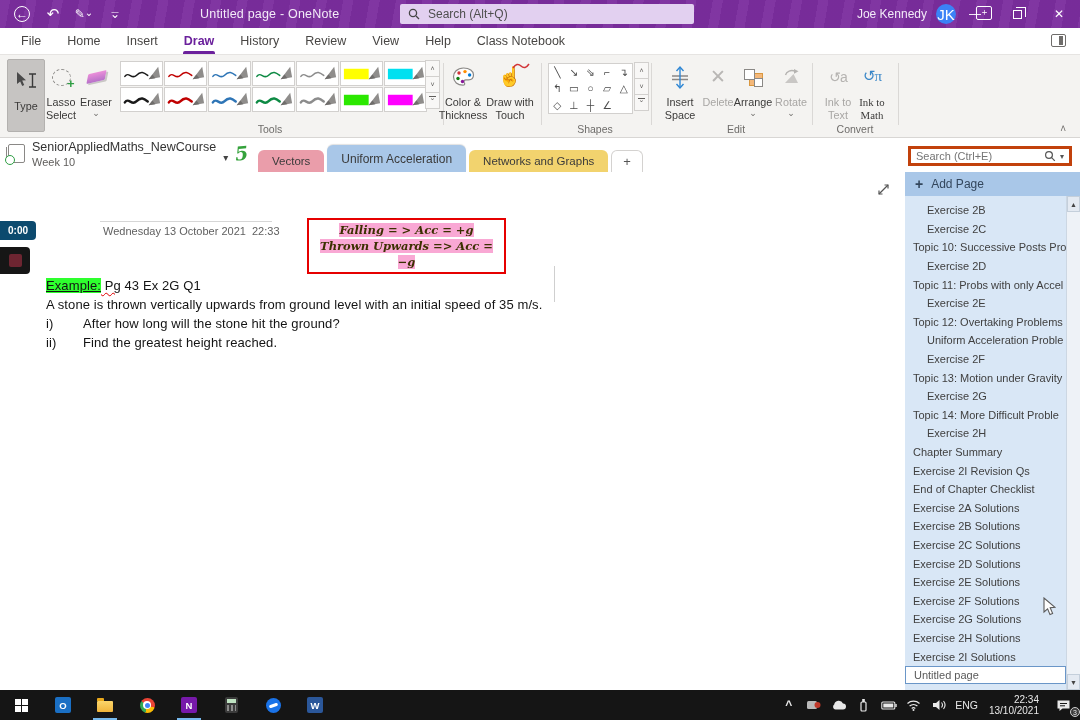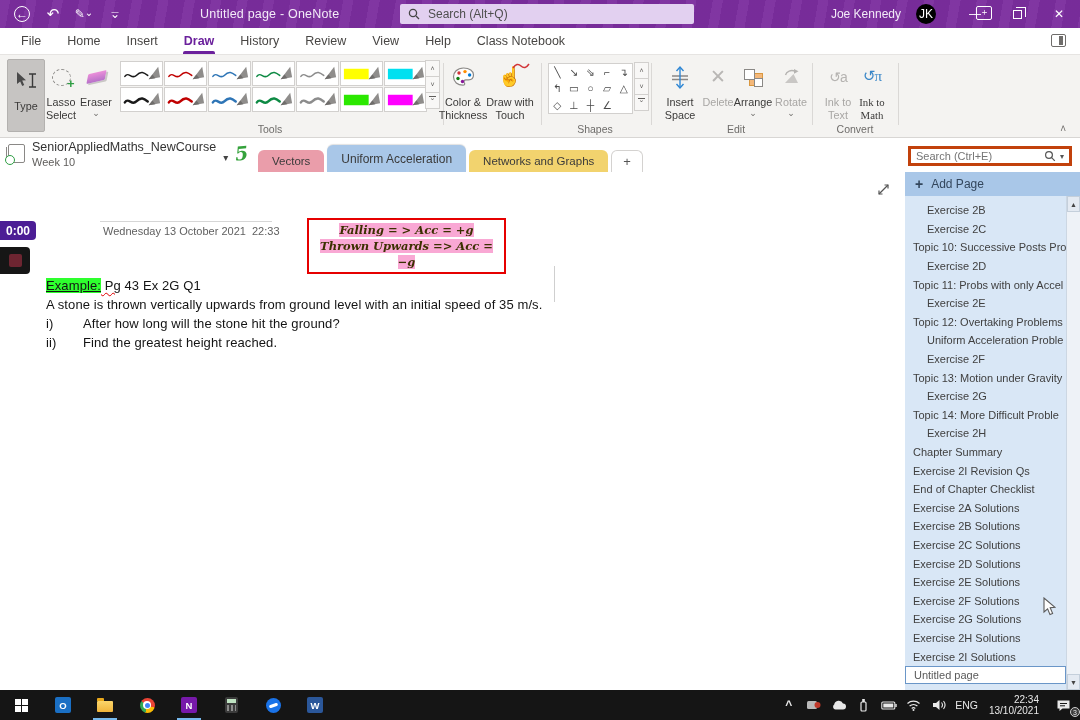--- a/index.html
+++ b/index.html
@@ -19,23 +19,23 @@
   .chev-sm::after { content:"⌄"; font-size:10px; position:relative; top:-2px; }
   .qat-custom { display:flex; flex-direction:column; align-items:center; line-height:5px; font-size:9px; }
   .qat-custom::before { content:"—"; font-size:7px; }
   .qat-custom::after { content:"⌄"; position:relative; top:-2px; }
   .tb-title { position:absolute; left:200px; top:7px; font-size:12.5px; color:#f3ebf8; letter-spacing:.2px; }
   .tb-search { position:absolute; left:400px; top:4px; width:294px; height:20px; background:#e2d0f0; border-radius:2px;
     display:flex; align-items:center; padding:0 8px; gap:8px; }
   .tb-search svg { flex:0 0 auto; }
   .tb-search input { flex:1; border:none; background:transparent; font-size:12px; color:#3d3d3d; outline:none; font-family:inherit; }
   .tb-search input::placeholder { color:#4f4f4f; }
-  .tb-user { position:absolute; right:144px; top:0; height:28px; display:flex; align-items:center; gap:9px; }
+  .tb-user { position:absolute; right:124px; top:0; height:28px; display:flex; align-items:center; gap:9px; }
   .tb-user .uname { font-size:12px; color:#f3ebf8; }
-  .avatar { width:20px; height:20px; border-radius:50%; background:#000000; color:#fff; font-size:12px; display:flex; align-items:center; justify-content:center;margin-left:6px; }
+  .avatar { width:20px; height:20px; border-radius:50%; background:#3b82f6; color:#fff; font-size:15px; display:flex; align-items:center; justify-content:center; }
   .share-ic { position:absolute; right:88px; top:6px; width:16px; height:14px; border:1.2px solid #fff; border-radius:2px; }
   .share-ic::after { content:"＋"; position:absolute; left:3px; top:-1px; font-size:9px; color:#fff; }
   .winbtns { position:absolute; right:0; top:0; height:28px; display:flex; }
   .wbtn { width:42px; height:28px; display:flex; align-items:center; justify-content:center; color:#fff; font-size:12px; }
   .restore-ic { width:9px; height:9px; border:1px solid #fff; position:relative; }
   .restore-ic::before { content:""; position:absolute; left:2px; top:-4px; width:9px; height:9px; border:1px solid #fff; border-left:none; border-bottom:none; }
 
   
   .tabrow { position:absolute; top:28px; left:0; width:1080px; height:27px; background:#fff; border-bottom:1px solid #e6e4e2; display:flex; align-items:stretch; padding-left:8px; }
   .rtab { padding:0 13px; font-size:12.5px; color:#484644; display:flex; align-items:center; position:relative; }
@@ -100,21 +100,21 @@
   .stab.active { height:27px; font-size:12px; box-shadow:0 -1px 1px rgba(0,0,0,.12); }
   .stab.plus { background:#fff; border:1px solid #d4d2d0; border-bottom:none; padding:0 11px; color:#555; font-size:13px; }
   .page-search { position:absolute; right:8px; top:8px; width:164px; height:20px; border:3px solid #c2410c; background:#fff; display:flex; align-items:center; padding:0 5px; gap:4px; }
   .page-search input { flex:1; border:none; outline:none; font-size:11px; color:#666; width:100px; font-family:inherit; }
   .page-search .ps-chev { font-size:8px; color:#555; }
   .page-search .ps-chev::after { content:"▾"; }
 
   
   .canvas { position:absolute; top:172px; left:0; width:905px; height:518px; background:#fff; }
   .expand-ic { position:absolute; left:876px; top:10px; }
-  .timer-badge { position:absolute; left:0; top:49px; width:36px; height:19px; background:#4c1d95; color:#fff; font-size:12px; font-weight:bold; border-radius:0 4px 4px 0; display:flex; align-items:center; justify-content:center; }
+  .timer-badge { position:absolute; left:0; top:49px; width:36px; height:19px; background:#0c4a6e; color:#fff; font-size:10px; font-weight:bold; border-radius:0 4px 4px 0; display:flex; align-items:center; justify-content:center; }
   .rec-btn { position:absolute; left:0; top:75px; width:30px; height:27px; background:#161616; border-radius:0 4px 4px 0; display:flex; align-items:center; justify-content:center; }
   .rec-btn .sq { width:13px; height:13px; background:#6d2531; border-radius:2px; }
   .title-rule { position:absolute; left:100px; top:49px; width:172px; height:1px; background:#d6d6d6; }
   .date-line { position:absolute; left:103px; top:53px; font-size:11px; color:#5f5f5f; }
   .time-val { position:absolute; left:252px; top:53px; font-size:11px; color:#5f5f5f; }
   .note-box { position:absolute; left:307px; top:46px; width:199px; border:2px solid #e60000; padding:2px 4px; text-align:center;
     font-family:"DejaVu Serif", serif; font-style:italic; font-weight:bold; font-size:11.5px; line-height:16px; color:#3b3000; }
   .hl-y { background:#f9a8d4; }
   .note-text { position:absolute; left:46px; top:104px; font-size:13px; color:#141414; line-height:19px; letter-spacing:.1px; }
   .hl-g { background:#2eff2e; text-decoration:underline; }

